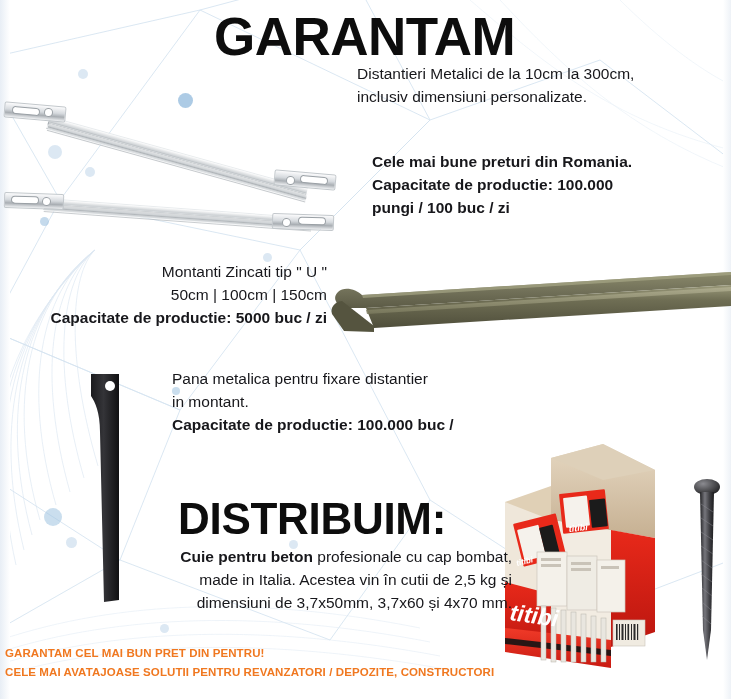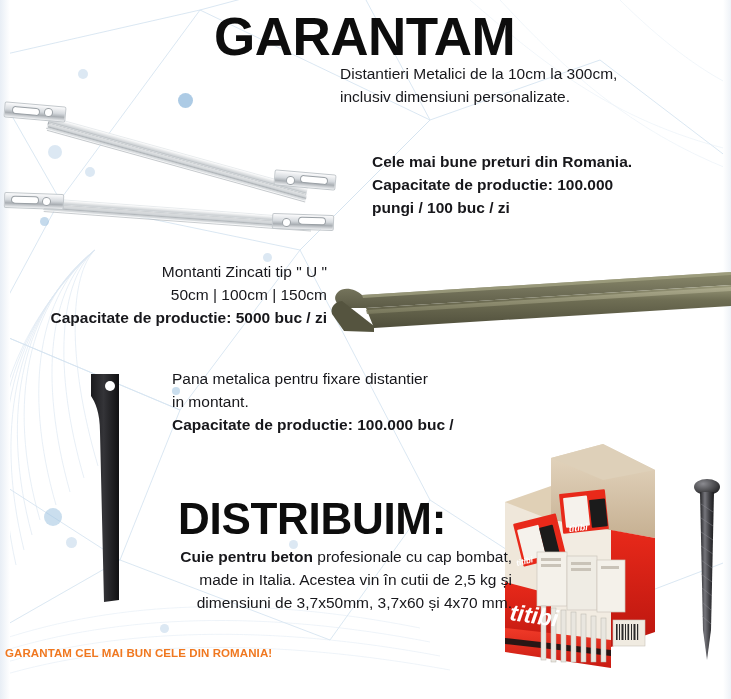--- a/index.html
+++ b/index.html
@@ -69,21 +69,21 @@
   
   .txt {
     position: absolute;
     color: #17171b;
     font-size: 15.5px;
     line-height: 1.48;
     font-family: "Liberation Sans", sans-serif;
   }
   .txt .b { font-weight: bold; }
 
-  #block-distantieri { left: 340px; top: 63px; width: 365px; }
+  #block-distantieri { left: 357px; top: 63px; width: 365px; }
   #block-preturi     { left: 357px; top: 151px; width: 365px; font-weight: bold; margin-left: 15px; }
   #block-montanti    { left: 0px;   top: 261px; width: 327px; text-align: right; }
   #block-pana        { left: 172px; top: 368px; width: 330px; }
   #block-cuie        { left: 150px; top: 546px; width: 362px; text-align: right; }
 
   
   #footer {
     position: absolute;
     left: 5px;
     top: 644px;
@@ -392,16 +392,17 @@
     <div>Pana metalica pentru fixare distantier</div>
     <div>in montant.</div>
     <div class="b">Capacitate de productie: 100.000 buc /</div>
   </div>
 
   <div class="txt" id="block-cuie">
     <span class="b">Cuie pentru beton</span><span> profesionale cu cap bombat, made in Italia. Acestea vin în cutii de 2,5 kg și dimensiuni de 3,7x50mm, 3,7x60 și 4x70 mm.</span>
   </div>
 
   <div id="footer">
-    <div>GARANTAM CEL MAI BUN CELE DIN ROMANIA!</div>
+    <div>GARANTAM CEL MAI BUN PRET DIN PENTRU!</div>
+    <div>CELE MAI AVATAJOASE SOLUTII PENTRU REVANZATORI / DEPOZITE, CONSTRUCTORI</div>
   </div>
 
 </div>
 
 </body></html>

